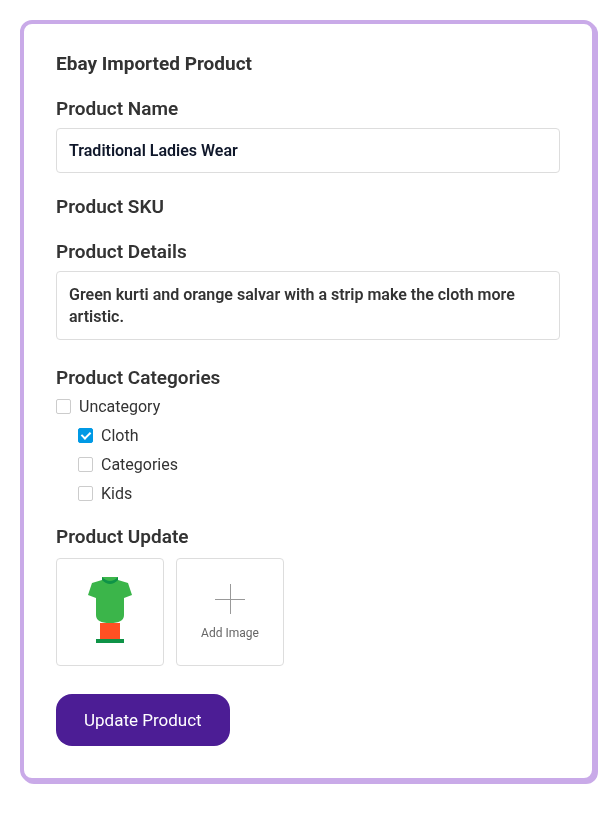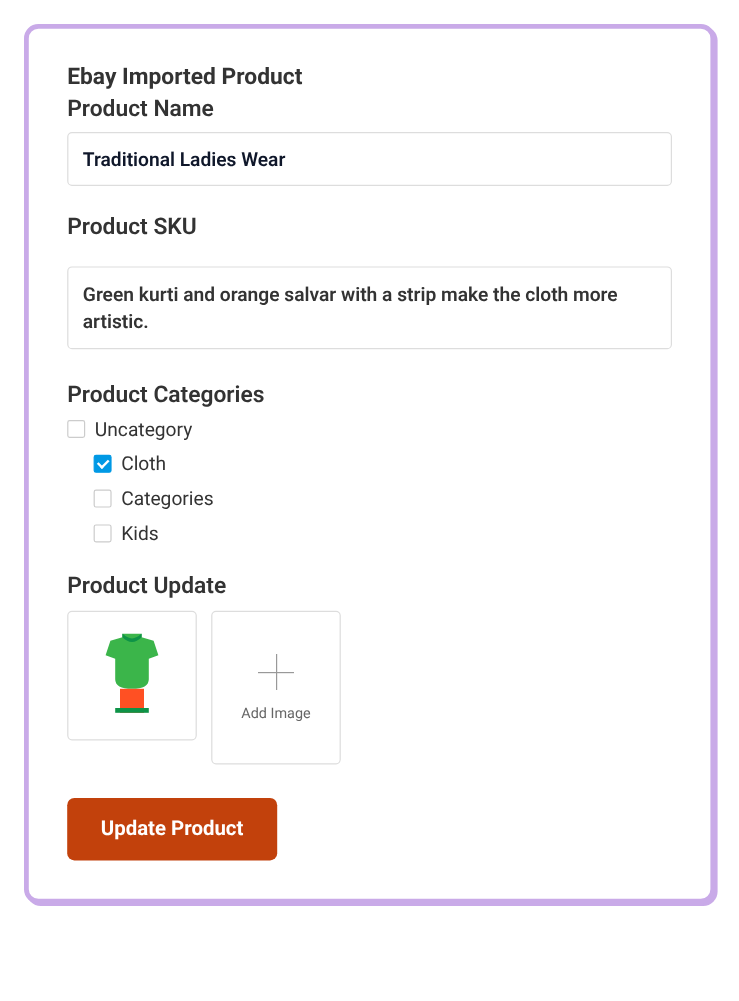--- a/index.html
+++ b/index.html
@@ -17,21 +17,21 @@
       border: 4px solid #c9aae8;
       border-radius: 12px;
       padding: 28px 32px 32px 32px;
       background: #fff;
       box-shadow: 2px 2px 0 0 #c9aae8;
     }
     .form-title {
       font-size: 19px;
       font-weight: 700;
       color: #333;
-      margin-bottom: 4px;
+      margin-bottom: 22px;
     }
     .field-group {
       margin-bottom: 22px;
     }
     .field-label {
       font-size: 19px;
       font-weight: 600;
       color: #333;
       margin-bottom: 8px;
       display: block;
@@ -108,21 +108,21 @@
       height: 108px;
       border: 1px solid #ddd;
       border-radius: 4px;
       display: flex;
       flex-direction: column;
       align-items: center;
       justify-content: center;
     }
     .add-image-box {
       width: 108px;
-      height: 128px;
+      height: 108px;
       border: 1px solid #ddd;
       border-radius: 4px;
       display: flex;
       flex-direction: column;
       align-items: center;
       justify-content: center;
       gap: 12px;
     }
     .plus-icon {
       width: 30px;
@@ -145,27 +145,27 @@
       width: 1px;
       height: 30px;
       left: 50%;
       top: 0;
     }
     .add-image-text {
       font-size: 12px;
       color: #666;
     }
     .update-button {
-      background: #c2410c;
+      background: #4c1d95;
       color: #fff;
       border: none;
       padding: 16px 28px;
       font-size: 17px;
-      font-weight: 700;
-      border-radius: 6px;
+      font-weight: 400;
+      border-radius: 16px;
       cursor: pointer;
       font-family: inherit;
       margin-top: 28px;
     }
     .dress-svg {
       width: 56px;
       height: 70px;
     }
   </style>
 </head>
@@ -177,20 +177,21 @@
   <div class="field-group">
     <label class="field-label">Product Name</label>
     <input type="text" class="text-input" value="Traditional Ladies Wear" style="">
   </div>
 
   <div class="field-group">
     <label class="field-label">Product SKU</label>
   </div>
 
   <div class="field-group">
+    <label class="field-label">Product Details</label>
     <textarea class="textarea-input" rows="2" style="">Green kurti and orange salvar with a strip make the cloth more artistic.</textarea>
   </div>
 
   <div class="field-group">
     <label class="field-label">Product Categories</label>
     <div class="category-list">
       <div class="category-item">
         <span class="checkbox"></span>
         <span class="category-label">Uncategory</span>
       </div>

